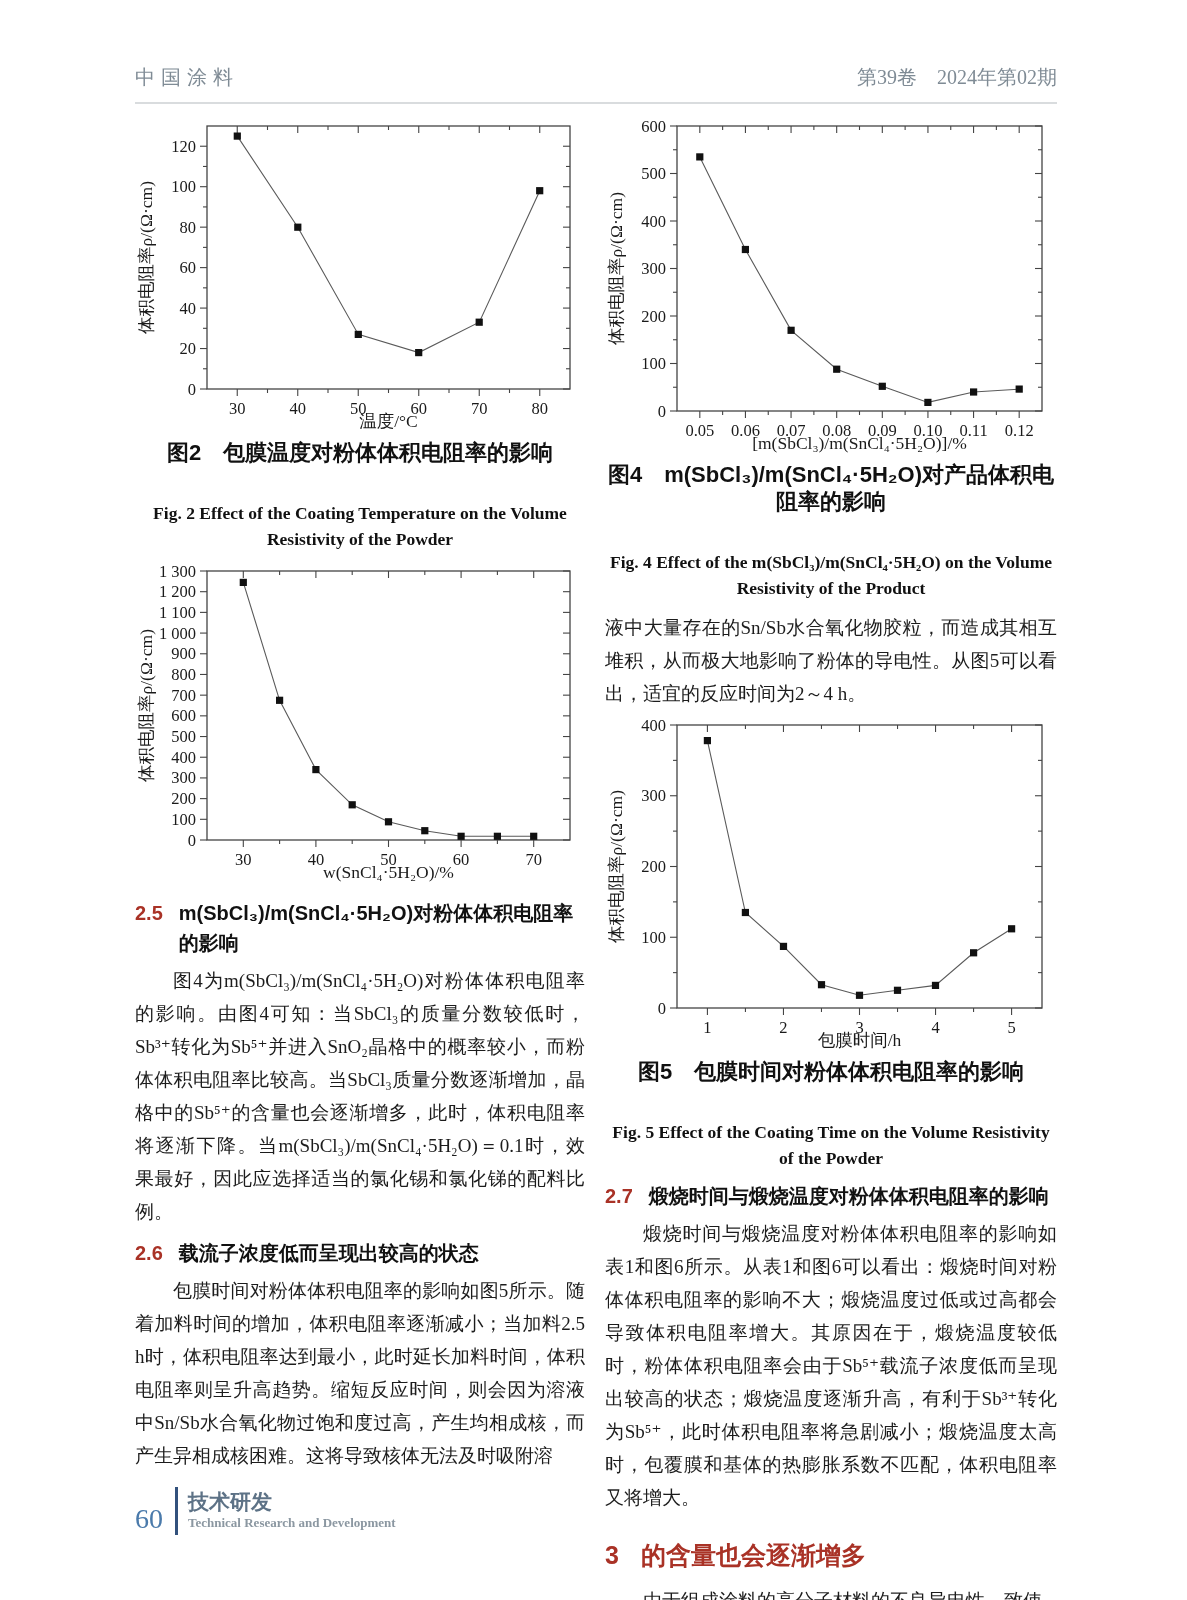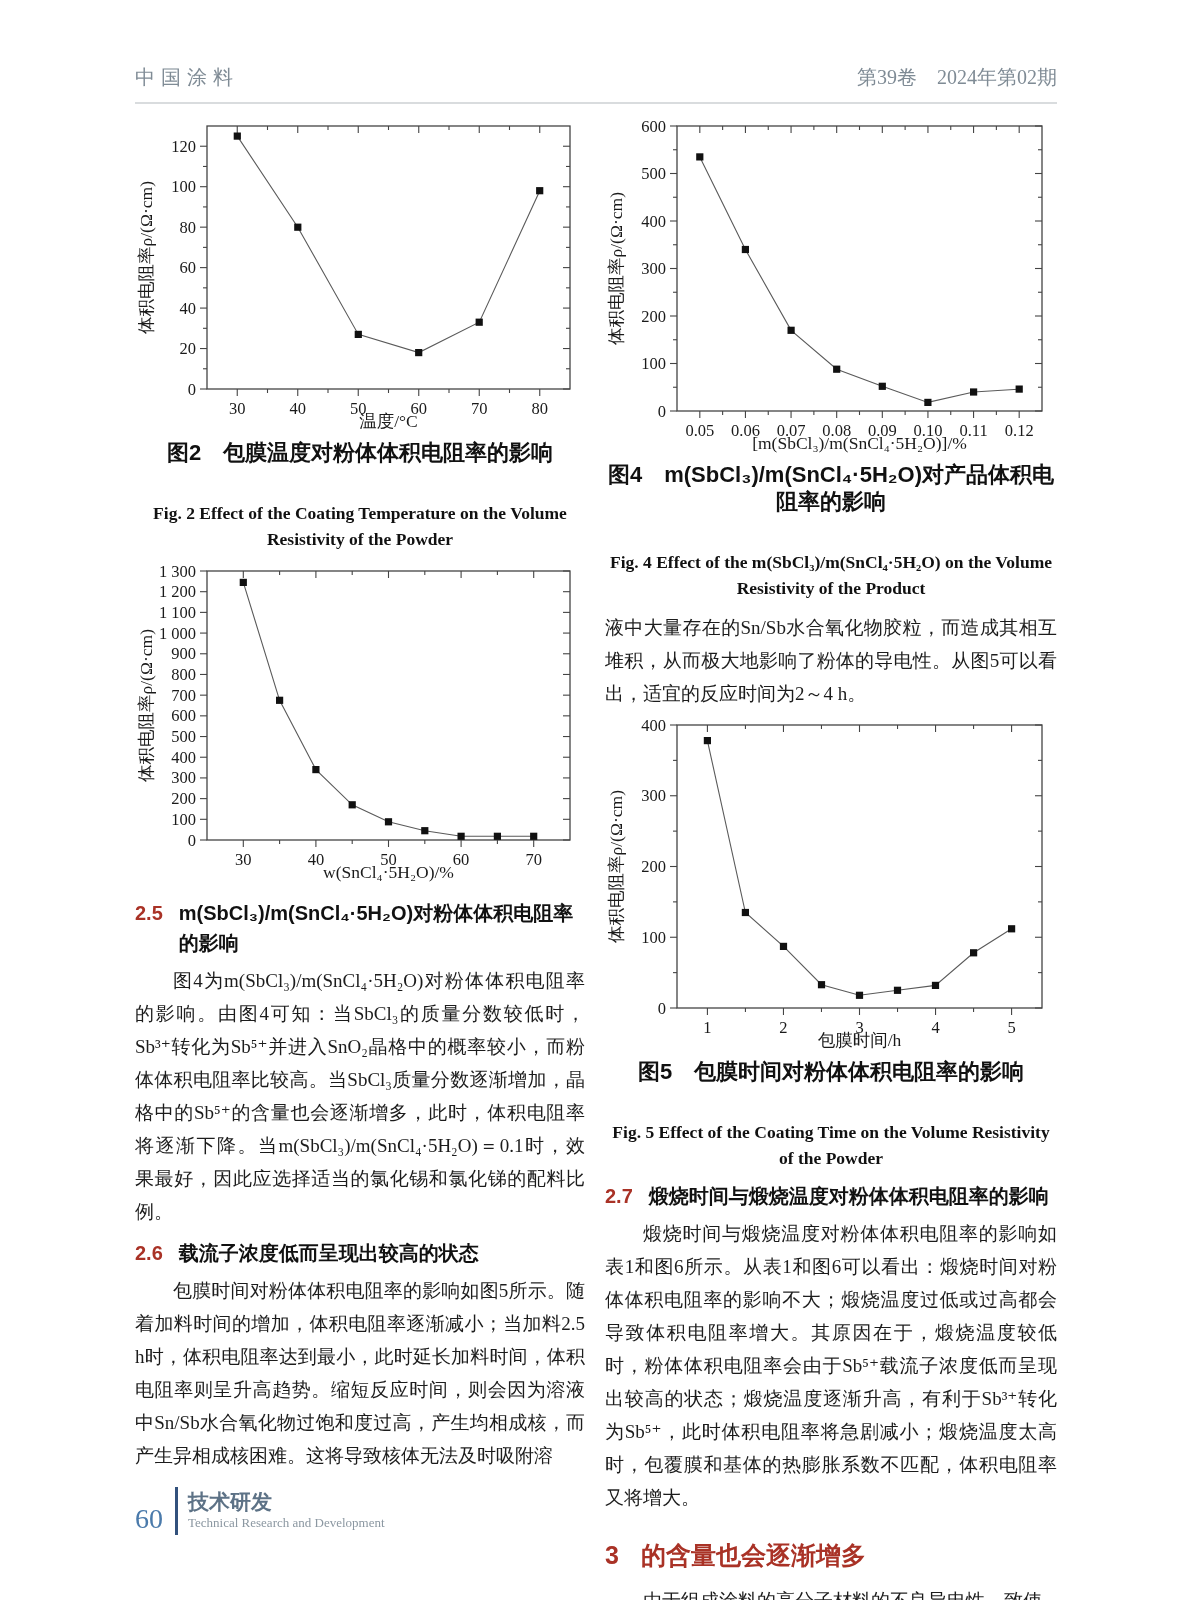--- a/index.html
+++ b/index.html
@@ -37,21 +37,21 @@
   .sec-head.level1 .sec-num{margin-right:22px;}
   .sec-head.level1 .sec-title{color:var(--accent,#a93226);}
   
   .jfooter{position:absolute;left:135px;top:1487px;display:flex;align-items:center;}
   .pagenum{font-size:28px;color:var(--fblue,#4a7aab);margin-right:12px;
            font-family:"Liberation Serif",serif;align-self:flex-end;}
   .vbar{width:3px;height:48px;background:var(--fbar,#32517c);margin-right:10px;}
   .f-zh{font-family:"Liberation Sans","DejaVu Sans",sans-serif;font-weight:700;
         font-size:21px;line-height:24px;color:#5d7286;}
   .f-en{font-family:"Liberation Serif","DejaVu Serif",serif;font-size:13px;
-        line-height:18px;color:#8b97a1;}
+        line-height:18px;color:#8b97a1;font-weight:bold;}
 </style>
 </head>
 <body>
 
 <div class="content">
 
   <div class="jheader">
     <span class="jtitle">中国涂料</span>
     <span>第39卷　2024年第02期</span>
   </div>

